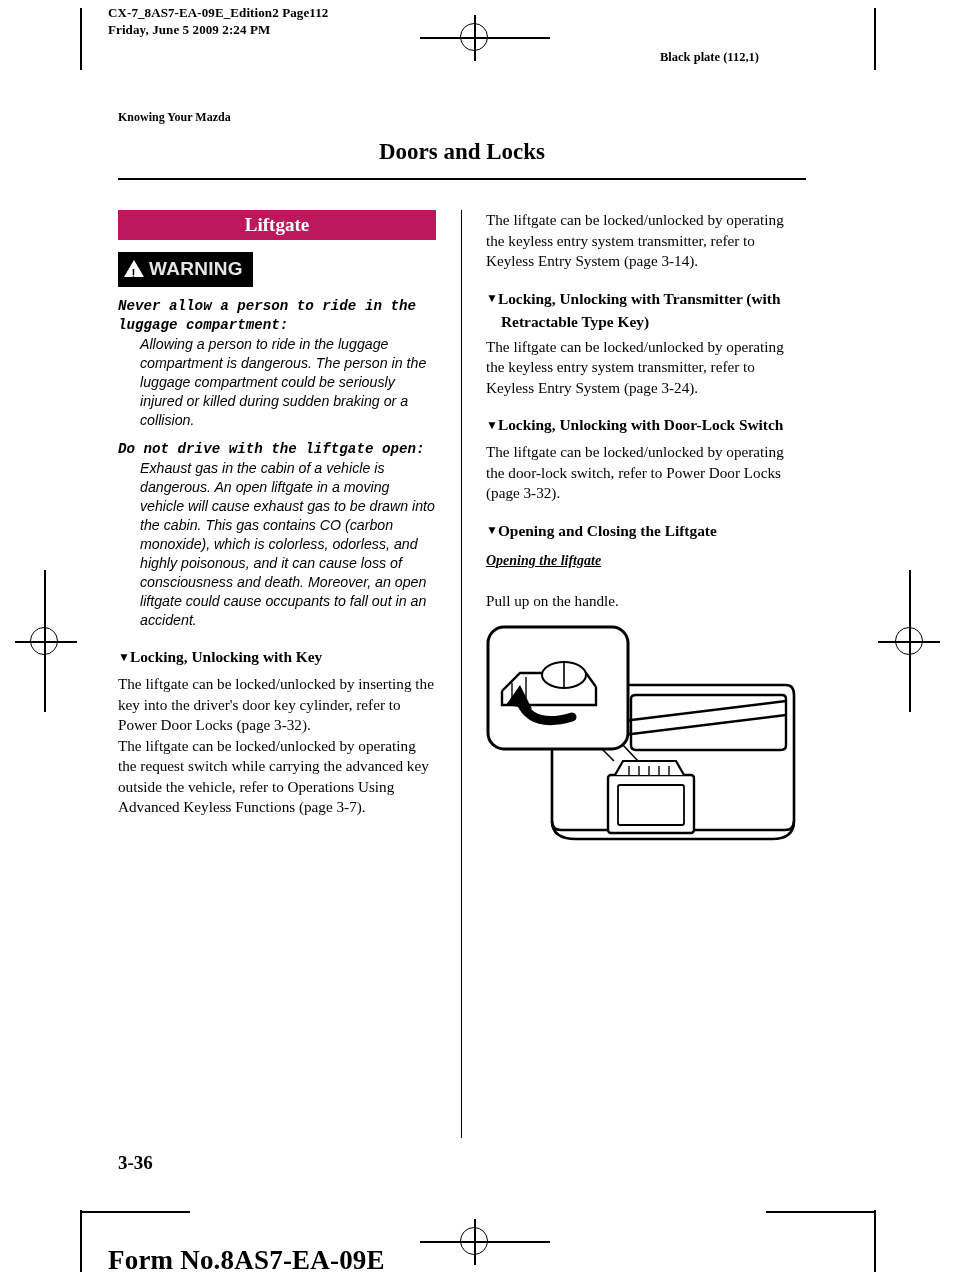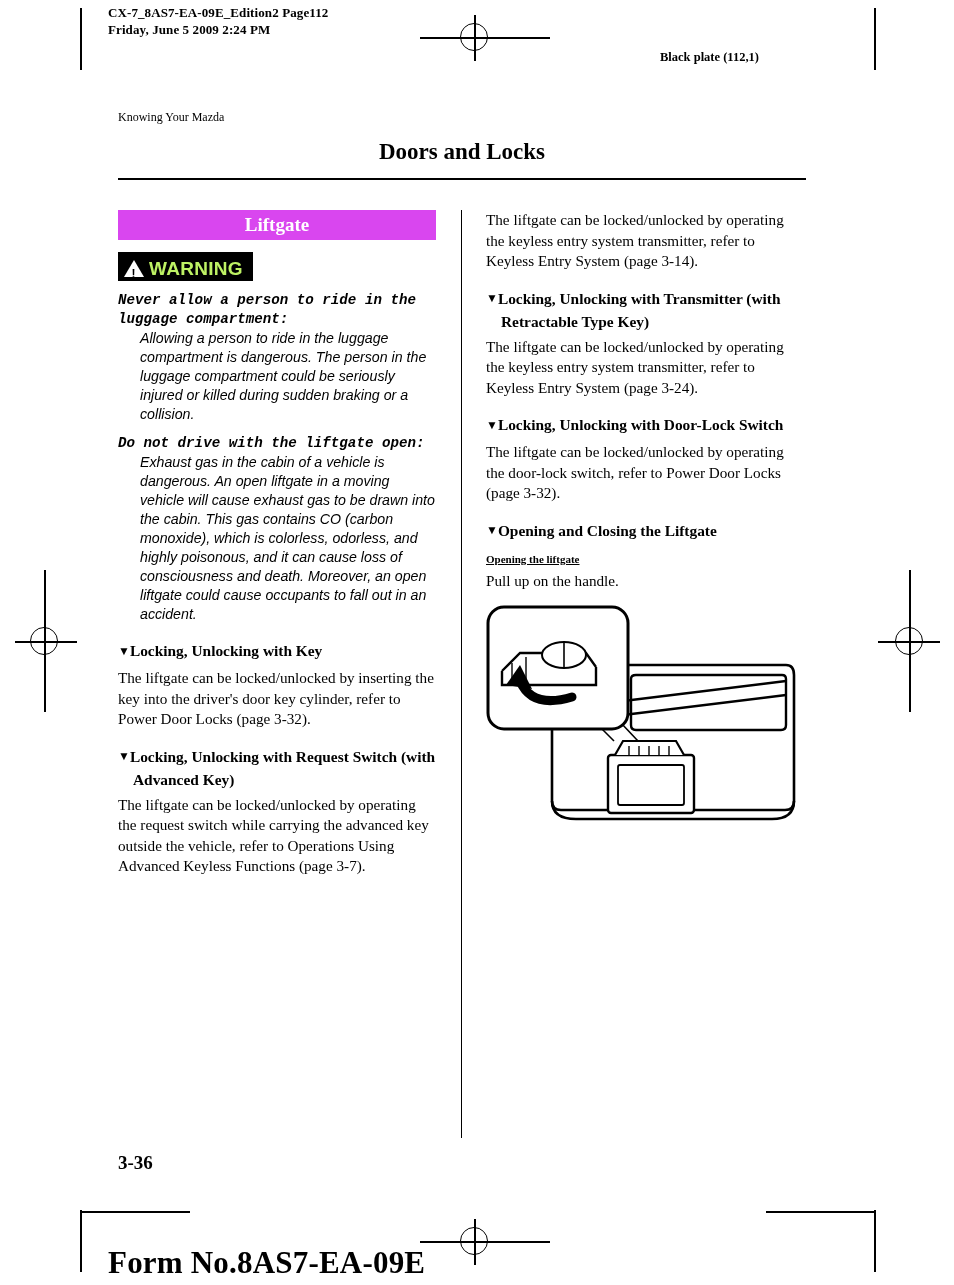--- a/index.html
+++ b/index.html
@@ -68,21 +68,21 @@
 
   
   .page {
     position: absolute;
     left: 118px;
     top: 110px;
     width: 688px;
   }
   .breadcrumb {
     font-size: 12px;
-    font-weight: normal;
+    font-weight: bold;
     font-family: "Liberation Serif", serif;
     margin-bottom: 2px;
   }
   .chapter-title {
     font-size: 23px;
     font-weight: bold;
     margin: 12px;
     line-height: 29px;
     text-align: center;
   }
@@ -109,38 +109,38 @@
     position: absolute;
     left: 343px;
     top: 0;
     width: 1.4px;
     height: 928px;
     background: #000;
   }
 
   
   .section-banner {
-    background: #d946ef;
+    background: #be185d;
     color: #ffffff;
     font-size: 19px;
     font-weight: bold;
     height: 30px;
     line-height: 30px;
     text-align: center;
     width: 100%;
     box-sizing: border-box;
   }
 
   
   .warning-box {
     margin-top: 12px;
     background: #000;
-    color: #bef264;
+    color: #e5e5e5;
     display: inline-block;
-    padding: 3px 10px 3px 6px;
+    padding: 3px 10px 9px 6px;
     height: 23px;
     line-height: 23px;
   }
   .warning-box .tri {
     display: inline-block;
     vertical-align: middle;
     width: 0; height: 0;
     border-left: 10px solid transparent;
     border-right: 10px solid transparent;
     border-bottom: 17px solid #ffffff;
@@ -196,24 +196,25 @@
     position: relative;
     top: -1.5px;
   }
   p.body {
     font-size: 15.2px;
     line-height: 20.5px;
     margin: 0 0 0 0;
     font-family: "Liberation Serif", serif;
   }
   .u-head {
-    font-size: 11px;
+    font-size: 14px;
     font-weight: bold;
     text-decoration: underline;
-    margin: 10px 0 6px 0;
+    margin: 10px 0 22px 0;
+    font-style: italic;
   }
 
   
   .figure {
     margin-top: 14px;
     width: 312px;
     height: 250px;
     position: relative;
   }
 
@@ -222,21 +223,21 @@
     position: absolute;
     left: 118px;
     top: 1152px;
     font-size: 19px;
     font-weight: bold;
   }
   .form-no {
     position: absolute;
     left: 108px;
     top: 1245px;
-    font-size: 31px;
+    font-size: 27px;
     font-weight: bold;
     letter-spacing: 0.2px;
   }
 </style>
 </head>
 <body>
 
 <div class="crop-line" style="left:80px; top:8px; width:1.6px; height:62px;"></div>
 <div class="crop-line" style="left:874px; top:8px; width:1.6px; height:62px;"></div>
 <div class="crop-line" style="left:420px; top:37px; width:130px; height:1.6px;"></div>
@@ -304,23 +305,20 @@
     <div class="warn-body">Allowing a person to ride in the luggage compartment is dangerous. The person in the luggage compartment could be seriously injured or killed during sudden braking or a collision.</div>
 
     <div class="warn-head">Do not drive with the liftgate open:</div>
     <div class="warn-body">Exhaust gas in the cabin of a vehicle is dangerous. An open liftgate in a moving vehicle will cause exhaust gas to be drawn into the cabin. This gas contains CO (carbon monoxide), which is colorless, odorless, and highly poisonous, and it can cause loss of consciousness and death. Moreover, an open liftgate could cause occupants to fall out in an accident.</div>
 
     <h3 class="sub">
       <span class="bullet">▼</span><span>Locking, Unlocking with Key</span>
     </h3>
     <p class="body">The liftgate can be locked/unlocked by inserting the key into the driver's door key cylinder, refer to Power Door Locks (page 3-32).</p>
 
-    <h3 class="sub">
-      <span class="bullet">▼</span><span>Locking, Unlocking with Request Switch (with Advanced Key)</span>
-    </h3>
     <p class="body">The liftgate can be locked/unlocked by operating the request switch while carrying the advanced key outside the vehicle, refer to Operations Using Advanced Keyless Functions (page 3-7).</p>
 
   </div>
 
   <div class="col col-right">
 
     <p class="body">The liftgate can be locked/unlocked by operating the keyless entry system transmitter, refer to Keyless Entry System (page 3-14).</p>
 
     <h3 class="sub">
       <span class="bullet">▼</span><span>Locking, Unlocking with Transmitter (with Retractable Type Key)</span>

